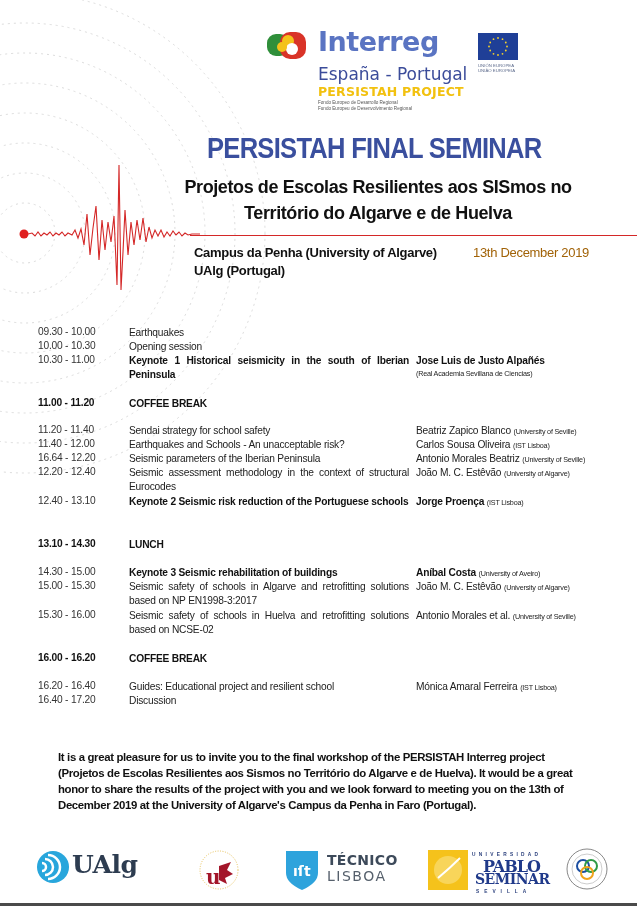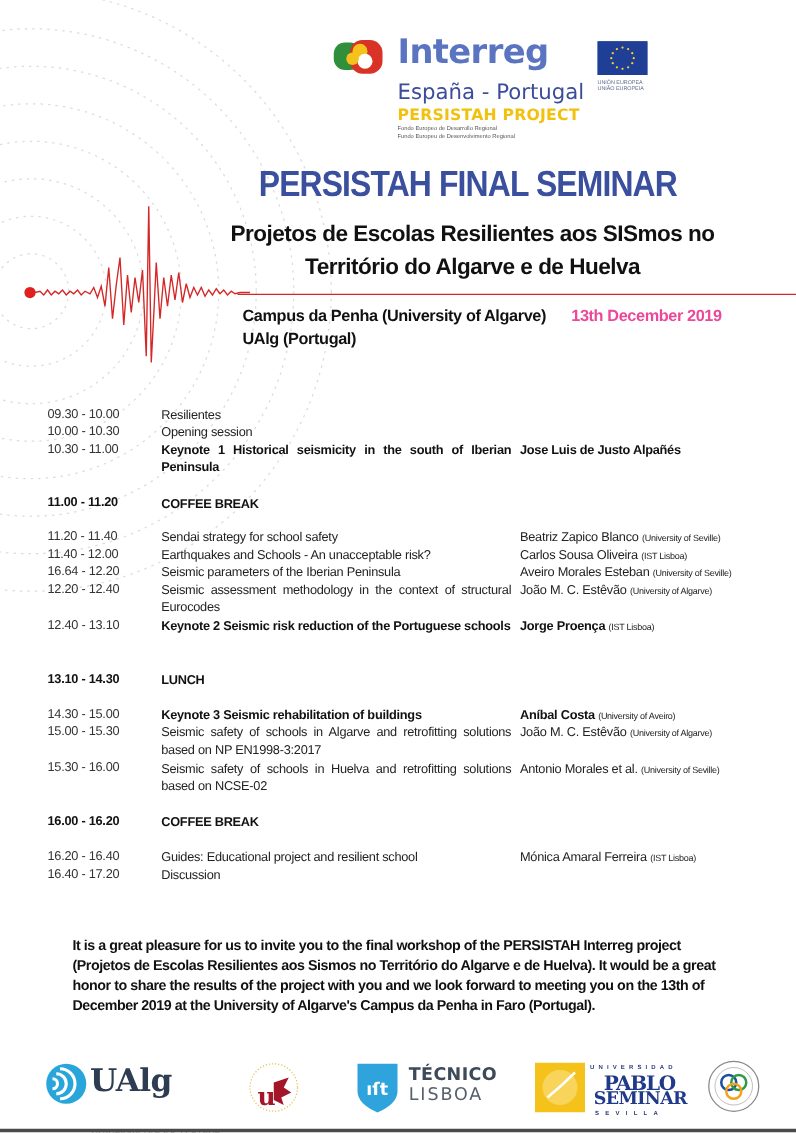--- a/index.html
+++ b/index.html
@@ -18,21 +18,21 @@
   .eu-t2 { top: 68px; }
 
   
   .main-title { position: absolute; left: 207px; top: 132px; font-family: "Liberation Sans", sans-serif; font-weight: bold; font-size: 29px; color: #3a4f9e; letter-spacing: -0.8px; transform: scaleX(0.88); transform-origin: left top; white-space: nowrap; }
   .subtitle { position: absolute; left: 160px; width: 480px; text-align: center; font-weight: bold; font-size: 18px; color: #111; letter-spacing: -0.4px; white-space: nowrap; }
   .sub1 { top: 177px; left: 138px; }
   .sub2 { top: 203px; left: 138px; }
   .redline { position: absolute; left: 190px; top: 235px; width: 447px; height: 1px; background: #d42828; }
   .venue1 { position: absolute; left: 194px; top: 245px; font-weight: bold; font-size: 13px; color: #111; letter-spacing: -0.3px; }
   .venue2 { position: absolute; left: 194px; top: 263px; font-weight: bold; font-size: 13px; color: #111; letter-spacing: -0.3px; }
-  .date { position: absolute; left: 457px; top: 245px; font-weight: bold; font-size: 13px; color: #ec4899; letter-spacing: -0.3px; }
+  .date { position: absolute; left: 473px; top: 245px; font-weight: normal; font-size: 13px; color: #a16207; letter-spacing: -0.3px; }
 
   
   .seismo { position: absolute; left: 0; top: 150px; width: 200px; height: 160px; }
 
   
   .prog { position: absolute; left: 38px; top: 326px; width: 580px; font-size: 10.2px; color: #222; }
   .row { position: absolute; left: 0; width: 580px; }
   .time { position: absolute; left: 0; width: 85px; font-size: 10.2px; color: #333; letter-spacing: -0.2px; }
   .talk { position: absolute; left: 91px; width: 280px; font-size: 10.2px; line-height: 14px; letter-spacing: -0.2px; text-align: justify; }
   .speaker { position: absolute; left: 378px; width: 210px; font-size: 10.2px; line-height: 14px; letter-spacing: -0.2px; white-space: nowrap; }
@@ -118,33 +118,34 @@
 <div class="subtitle sub2">Território do Algarve e de Huelva</div>
 <div class="redline"></div>
 <div class="venue1">Campus da Penha (University of Algarve)</div>
 <div class="venue2">UAlg (Portugal)</div>
 <div class="date">13th December 2019</div>
 
 <div class="prog">
 
   <div class="row" style="top:0px">
     <div class="time">09.30 - 10.00</div>
-    <div class="talk">Resilientes</div>
+    <div class="talk">Earthquakes</div>
   </div>
 
   <div class="row" style="top:14px">
     <div class="time">10.00 - 10.30</div>
     <div class="talk">Opening session</div>
   </div>
 
   <div class="row" style="top:28px">
     <div class="time">10.30 - 11.00</div>
     <div class="talk b">Keynote 1 Historical seismicity in the south of Iberian Peninsula</div>
     <div class="speaker">
       <span class="b">Jose Luis de Justo Alpañés</span>
+      <span class="affil-block">(Real Academia Sevillana de Ciencias)</span>
     </div>
   </div>
 
   <div class="row" style="top:71px">
     <div class="time b">11.00 - 11.20</div>
     <div class="talk b">COFFEE BREAK</div>
   </div>
 
   <div class="row" style="top:98px">
     <div class="time">11.20 - 11.40</div>
@@ -161,21 +162,21 @@
     <div class="speaker">
       <span>Carlos Sousa Oliveira</span>
       <span class="affil">(IST Lisboa)</span>
     </div>
   </div>
 
   <div class="row" style="top:126px">
     <div class="time">16.64 - 12.20</div>
     <div class="talk">Seismic parameters of the Iberian Peninsula</div>
     <div class="speaker">
-      <span>Aveiro Morales Esteban</span>
+      <span>Antonio Morales Beatriz</span>
       <span class="affil">(University of Seville)</span>
     </div>
   </div>
 
   <div class="row" style="top:140px">
     <div class="time">12.20 - 12.40</div>
     <div class="talk">Seismic assessment methodology in the context of structural Eurocodes</div>
     <div class="speaker">
       <span>João M. C. Estêvão</span>
       <span class="affil">(University of Algarve)</span>

